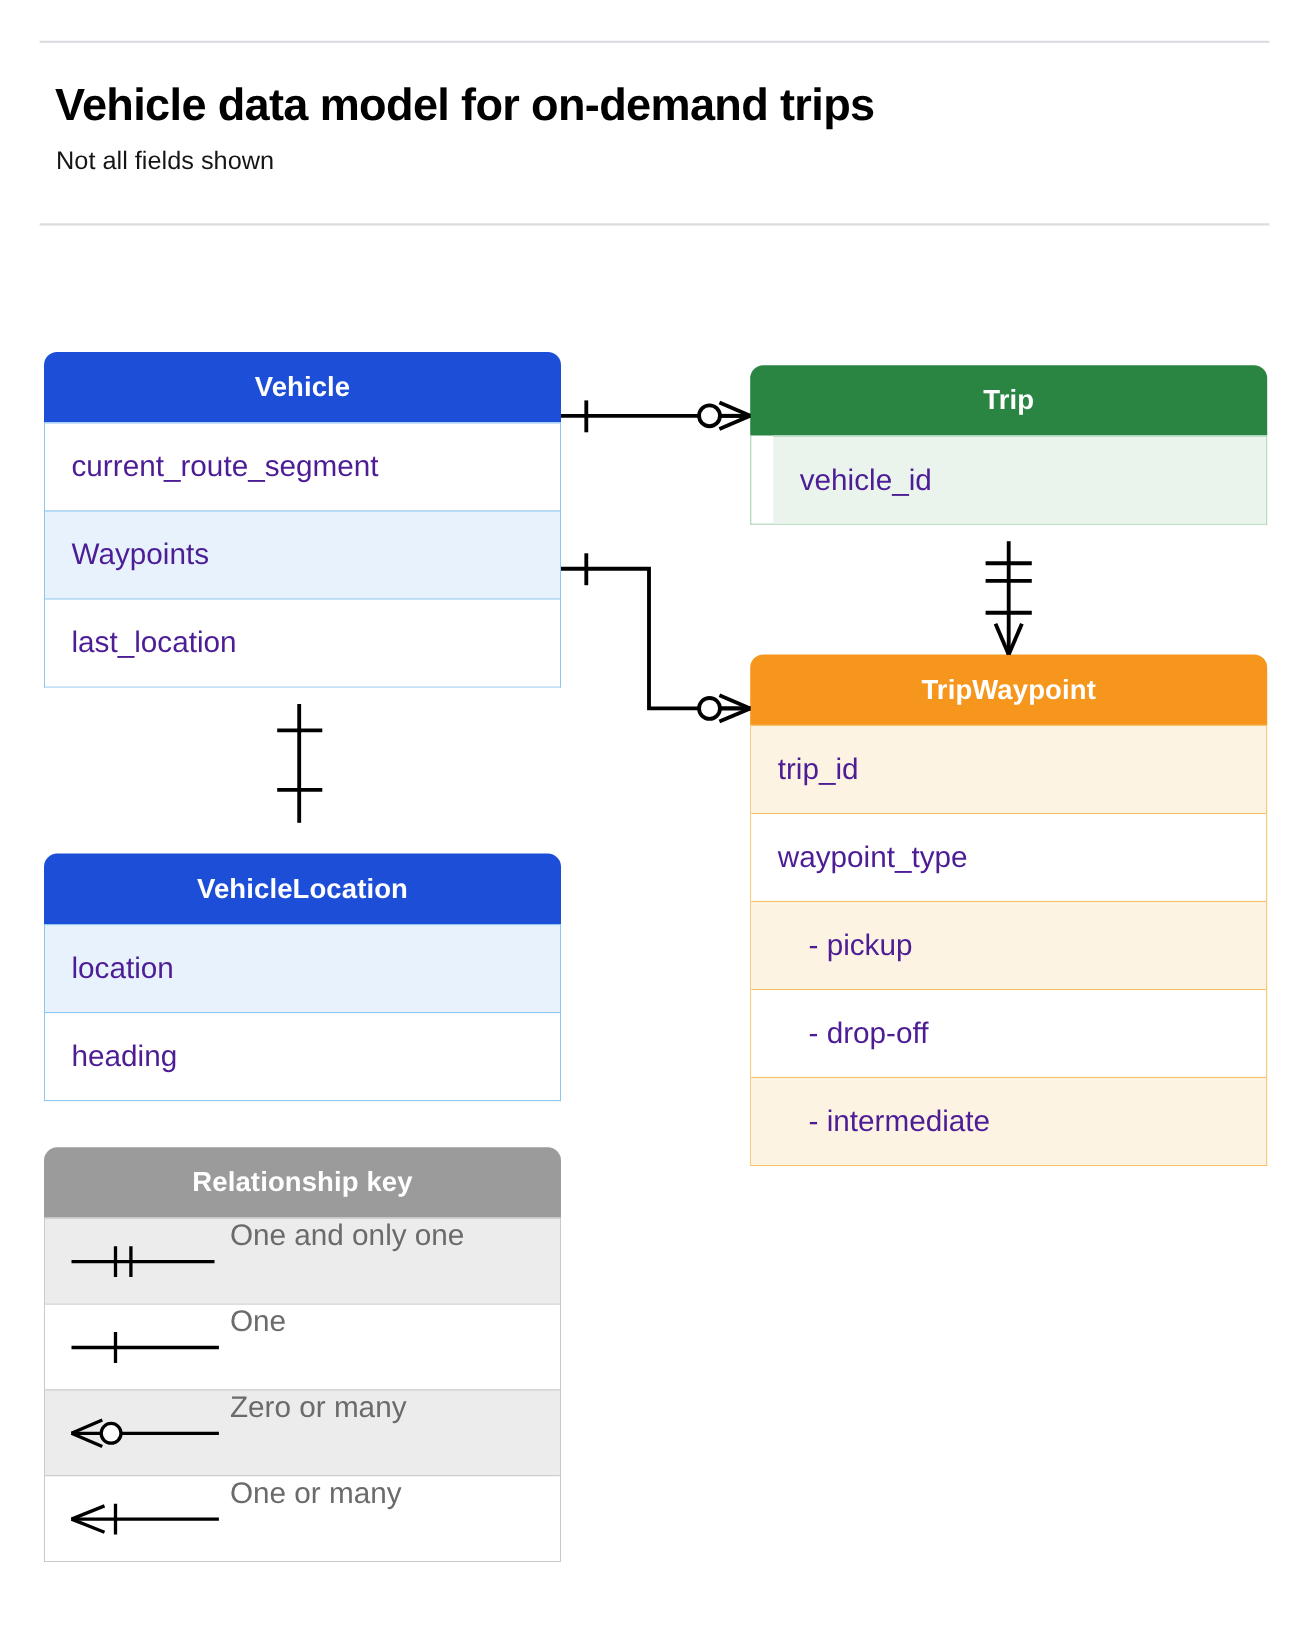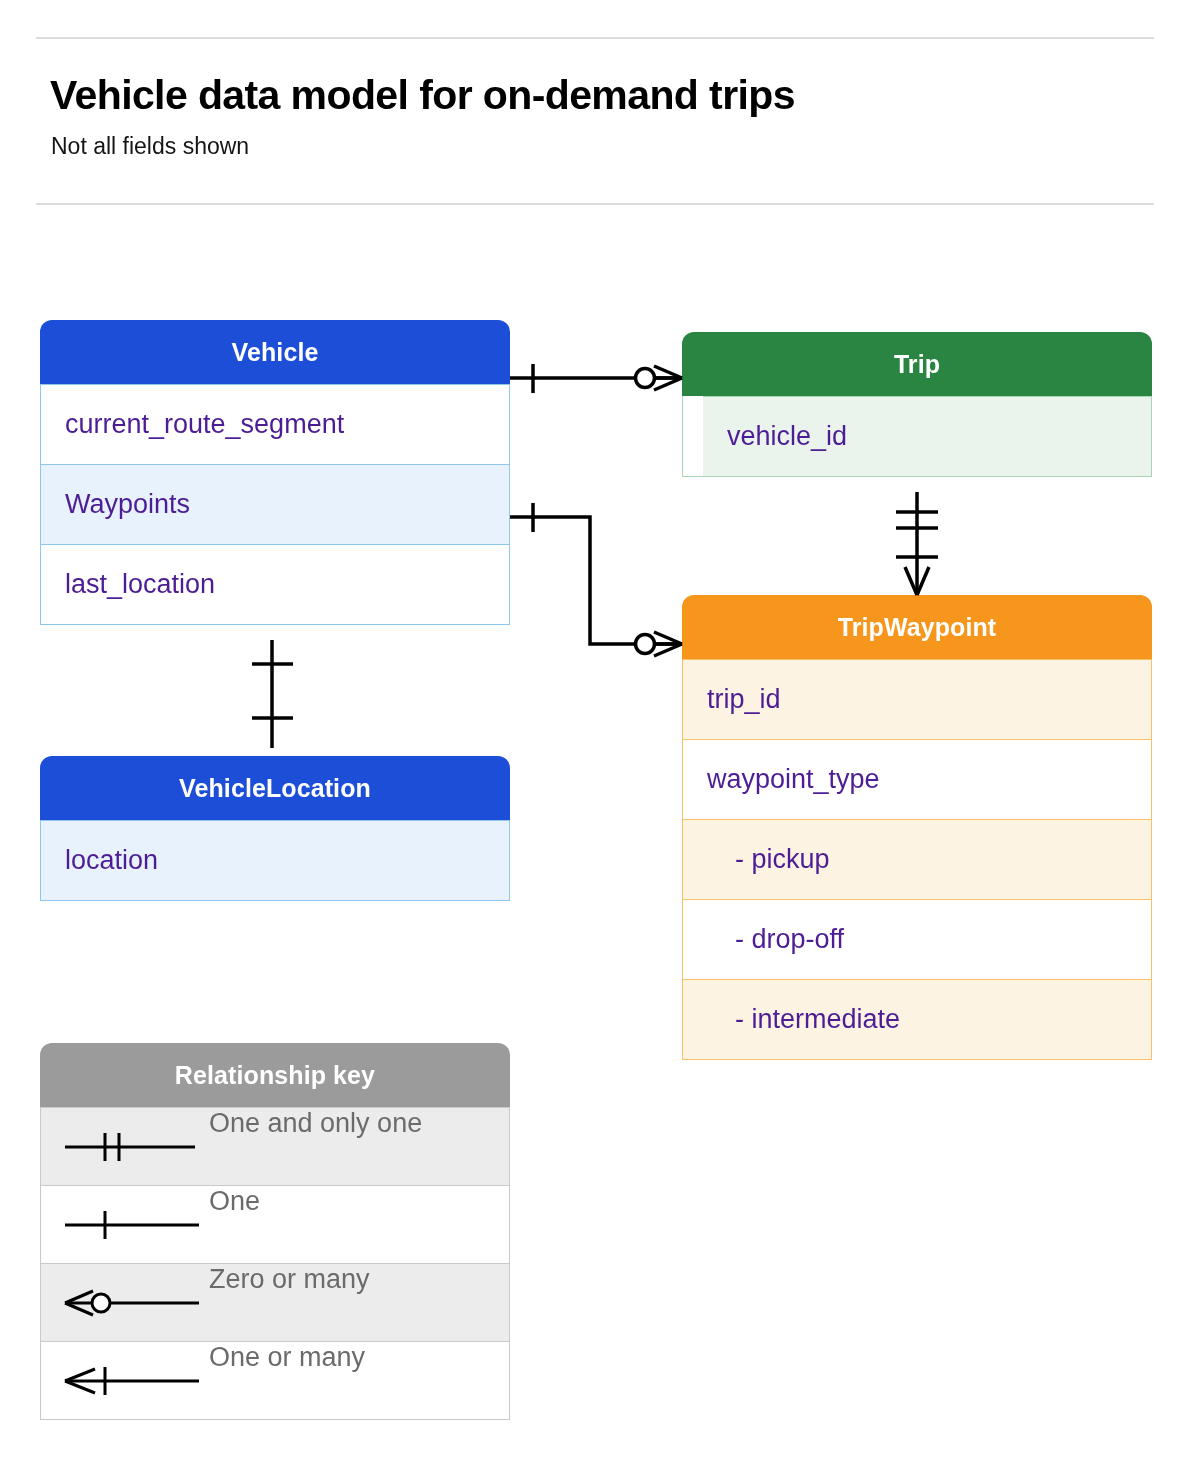--- a/index.html
+++ b/index.html
@@ -143,24 +143,25 @@
 
   <div class="entity theme-blue" style="left:40px; top:320px; width:470px;">
     <div class="entity-header">Vehicle</div>
     <div class="entity-rows">
       <div class="row plain">current_route_segment</div>
       <div class="row alt">Waypoints</div>
       <div class="row plain">last_location</div>
     </div>
   </div>
 
-  <div class="entity theme-blue" style="left:40px; top:756px; width:470px;">
+  <div class="entity theme-blue" style="left:40px; top:776px; width:470px;">
     <div class="entity-header">VehicleLocation</div>
     <div class="entity-rows">
       <div class="row alt">location</div>
+      <div class="row plain">heading</div>
     </div>
   </div>
 
   <div class="entity theme-green" style="left:682px; top:332px; width:470px;">
     <div class="entity-header">Trip</div>
     <div class="entity-rows">
       <div class="row alt">vehicle_id</div>
     </div>
   </div>
 

